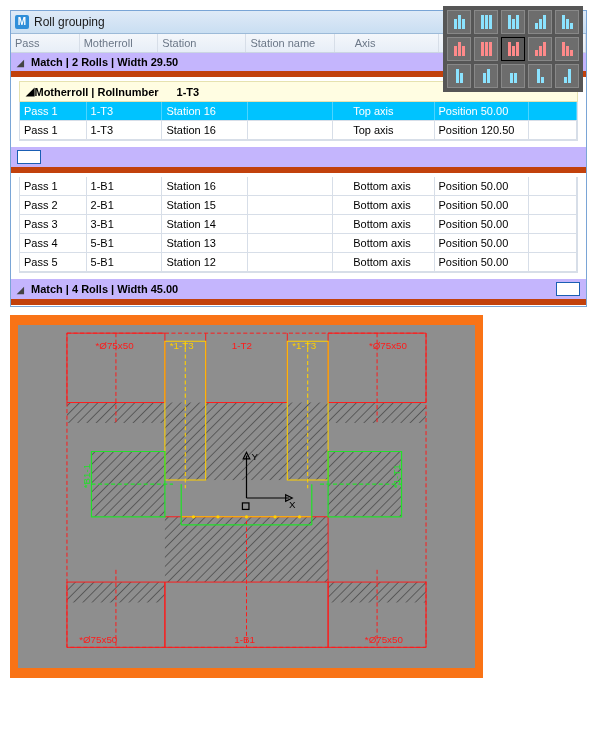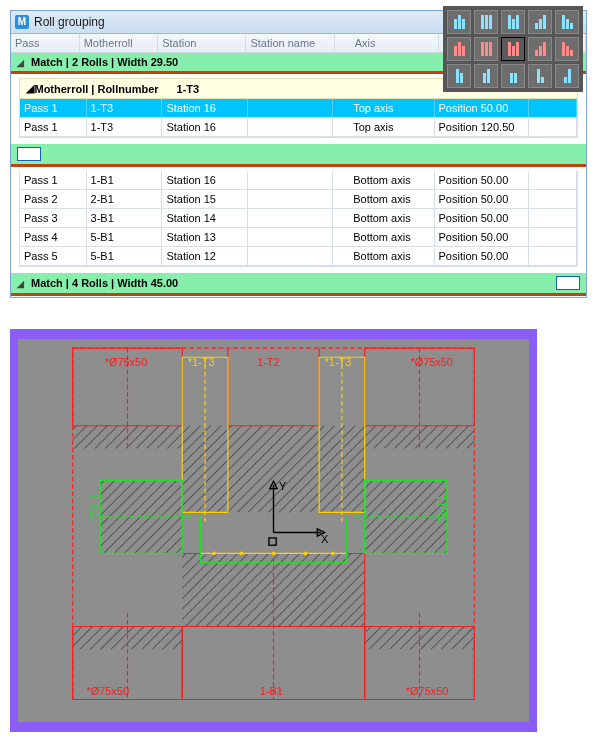--- a/index.html
+++ b/index.html
@@ -56,22 +56,22 @@
   }
   .col-pass    { width: 70px; }
   .col-rolln   { width: 80px; }
   .col-station { width: 90px; }
   .col-stname  { width: 90px; }
   .col-axis    { width: 90px; margin-left: 16px; }
   .col-position{ width: 100px; }
   .col-rest    { width: 50px; }
 
   .grouprow {
-    background: #86efac;
-    border-bottom: 3px solid #c2410c;
+    background: #c4b5fd;
+    border-bottom: 6px solid #c2410c;
     padding: 3px 6px;
     font-weight: bold;
     display: flex;
     align-items: center;
     justify-content: space-between;
   }
   .grouprow .tri { margin-right: 4px; font-size:9px; color:#444;}
   .motherrow {
     background: #fffde2;
     margin: 4px 8px 0 8px;
@@ -131,23 +131,23 @@
   }
   .tp-btn.sel { border: 1px solid #000; background:#5a5a5a; }
   .bars { display:flex; gap:1px; align-items:flex-end; height:14px;}
   .bars span { width:3px; background:#9fd1ff;}
   .bars.red span { background:#ff8a8a;}
   .bars.cyan span { background:#8be3ff;}
   .b1{height:6px}.b2{height:10px}.b3{height:14px}
 
   
   .cadwrap {
-    margin-top: 31px;
-    width: 527px;
-    background:#8b5cf6;
+    margin-top: 8px;
+    width: 473px;
+    background:#f97316;
     padding: 10px 8px;
     box-sizing: border-box;
   }
   svg.cad { display:block; width:100%; height:auto; background:#8e8e8e;}
   .hatch { fill:url(#hatch); stroke:none;}
   .redln { stroke:#ff1a1a; stroke-width:1.2; fill:none;}
   .reddash { stroke:#ff1a1a; stroke-width:1.2; fill:none; stroke-dasharray:5 3;}
   .yelln { stroke:#ffd000; stroke-width:1.3; fill:none;}
   .yeldash{ stroke:#ffd000; stroke-width:1.3; fill:none; stroke-dasharray:5 3;}
   .grnln { stroke:#22e02a; stroke-width:1.5; fill:none;}

